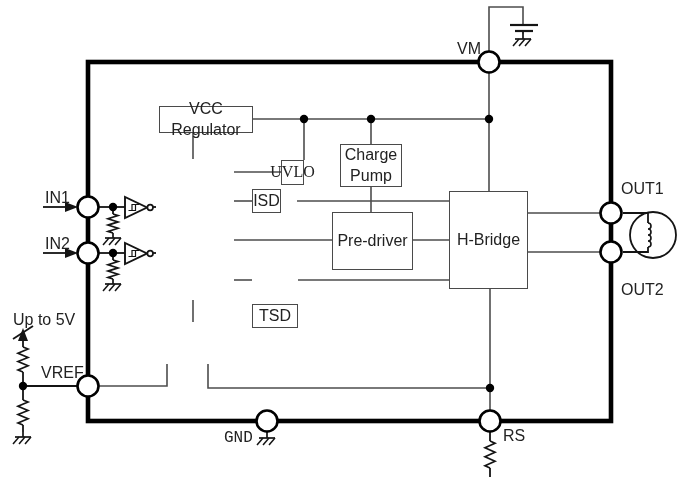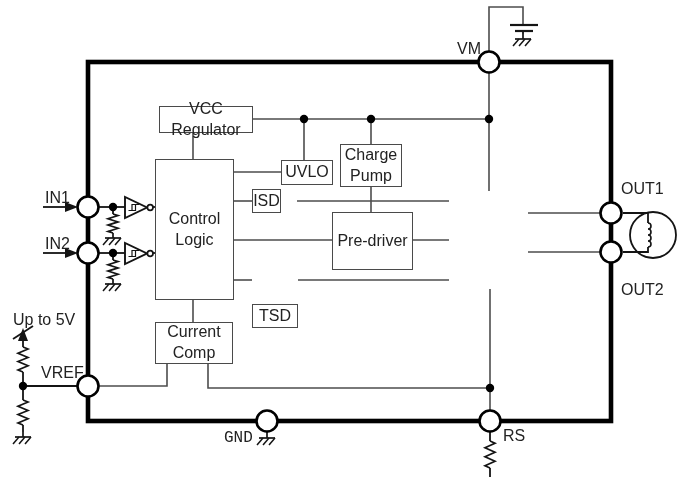--- a/index.html
+++ b/index.html
@@ -116,43 +116,38 @@
       <circle cx="489" cy="62" r="10.5" fill="#fff" stroke="#000" stroke-width="2.6"></circle>
       <circle cx="267" cy="421" r="10.5" fill="#fff" stroke="#000" stroke-width="2.6"></circle>
       <circle cx="490" cy="421" r="10.5" fill="#fff" stroke="#000" stroke-width="2.6"></circle>
       <circle cx="611" cy="213" r="10.5" fill="#fff" stroke="#000" stroke-width="2.6"></circle>
       <circle cx="611" cy="252" r="10.5" fill="#fff" stroke="#000" stroke-width="2.6"></circle>
     </svg>
 
   <div class="block" style="left: 159px; top: 106px; width: 94px; height: 27px;">
       <span>VCC Regulator</span>
     </div>
-  <div class="block" style="left: 281px; top: 160px; width: 52px; height: 25px;">
+  <div class="block" style="left: 281px; top: 160px; width: 23px; height: 25px; font-family: Liberation Serif, serif;">
       <span>UVLO</span>
     </div>
   <div class="block" style="left: 252px; top: 189px; width: 29px; height: 24px;">
       <span>ISD</span>
-    </div>
-  <div class="block" style="left: 155px; top: 159px; width: 79px; height: 141px;">
-      <span>Control
-Logic</span>
     </div>
   <div class="block" style="left: 332px; top: 212px; width: 81px; height: 58px;">
       <span>Pre-driver</span>
     </div>
   <div class="block" style="left: 340px; top: 144px; width: 62px; height: 43px;">
       <span>Charge
 Pump</span>
     </div>
   <div class="block" style="left: 252px; top: 268px; width: 46px; height: 24px; margin-top: 36px;">
       <span>TSD</span>
     </div>
-  <div class="block" style="left: 155px; top: 322px; width: 78px; height: 42px;">
-      <span>Current
-Comp</span>
+  <div class="block" style="left: 449px; top: 191px; width: 79px; height: 98px;">
+      <span>H-Bridge</span>
     </div>
 
   <div class="pin-label" style="left: 45px; top: 189px;">IN1</div>
   <div class="pin-label" style="left: 45px; top: 235px;">IN2</div>
   <div class="pin-label" style="left: 41px; top: 364px;">VREF</div>
   <div class="pin-label" style="left: 457px; top: 40px;">VM</div>
   <div class="pin-label" style="left: 224px; top: 429px; font-family: Liberation Mono, monospace;">GND</div>
   <div class="pin-label" style="left: 503px; top: 427px;">RS</div>
   <div class="pin-label" style="left: 621px; top: 180px;">OUT1</div>
   <div class="pin-label" style="left: 621px; top: 273px; margin-top: 8px;">OUT2</div>

